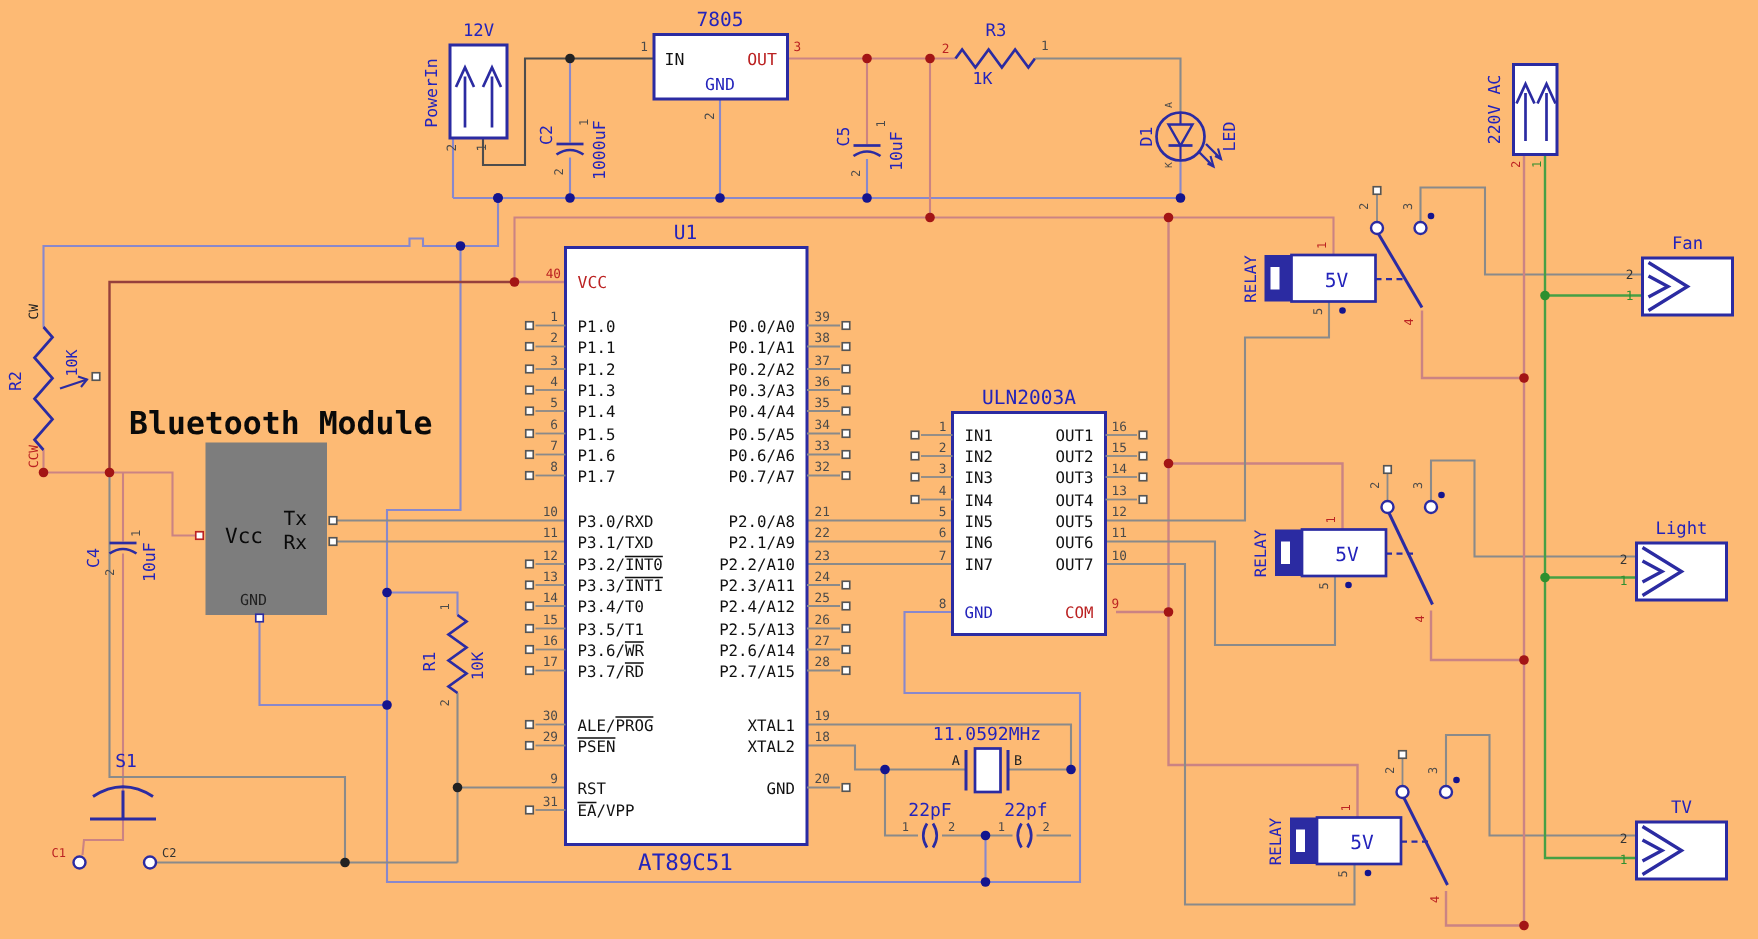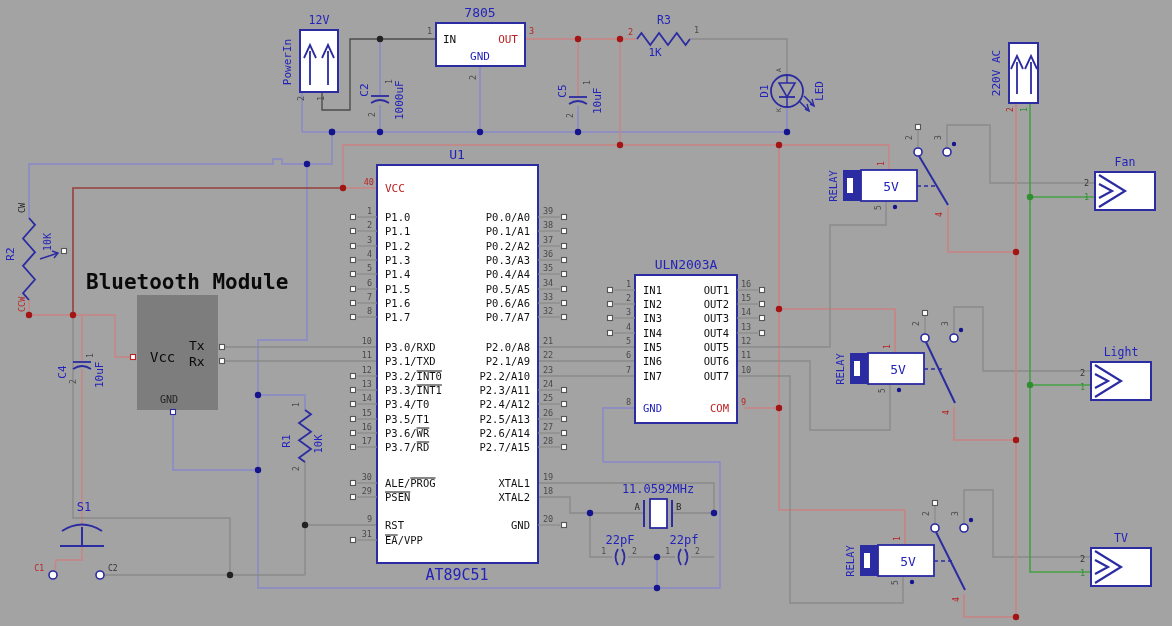--- a/index.html
+++ b/index.html
@@ -1,16 +1,16 @@
 <!DOCTYPE html>
 <html><head>
 <meta charset="utf-8">
 <style>
   html,body{margin:0;padding:0;background:#ffffff;}
-  #stage{position:relative;width:1172px;height:626px;background:#a3a3a3;overflow:hidden;
+  #stage{position:relative;width:1172px;height:626px;background:#fdba74;overflow:hidden;
          font-family:"DejaVu Sans Mono", monospace;}
   svg{position:absolute;left:0;top:0;}
   text{font-family:"DejaVu Sans Mono", monospace;}
 </style>
 </head>
 <body>
 
 <div id="stage">
   <svg id="sch" width="1172" height="626" viewBox="0 0 1172 626">
       <polyline points="322,92 322,110 350,110 350,39 436,39" fill="none" stroke="#4d4d4d" stroke-width="1.4" stroke-linejoin="miter"></polyline>

